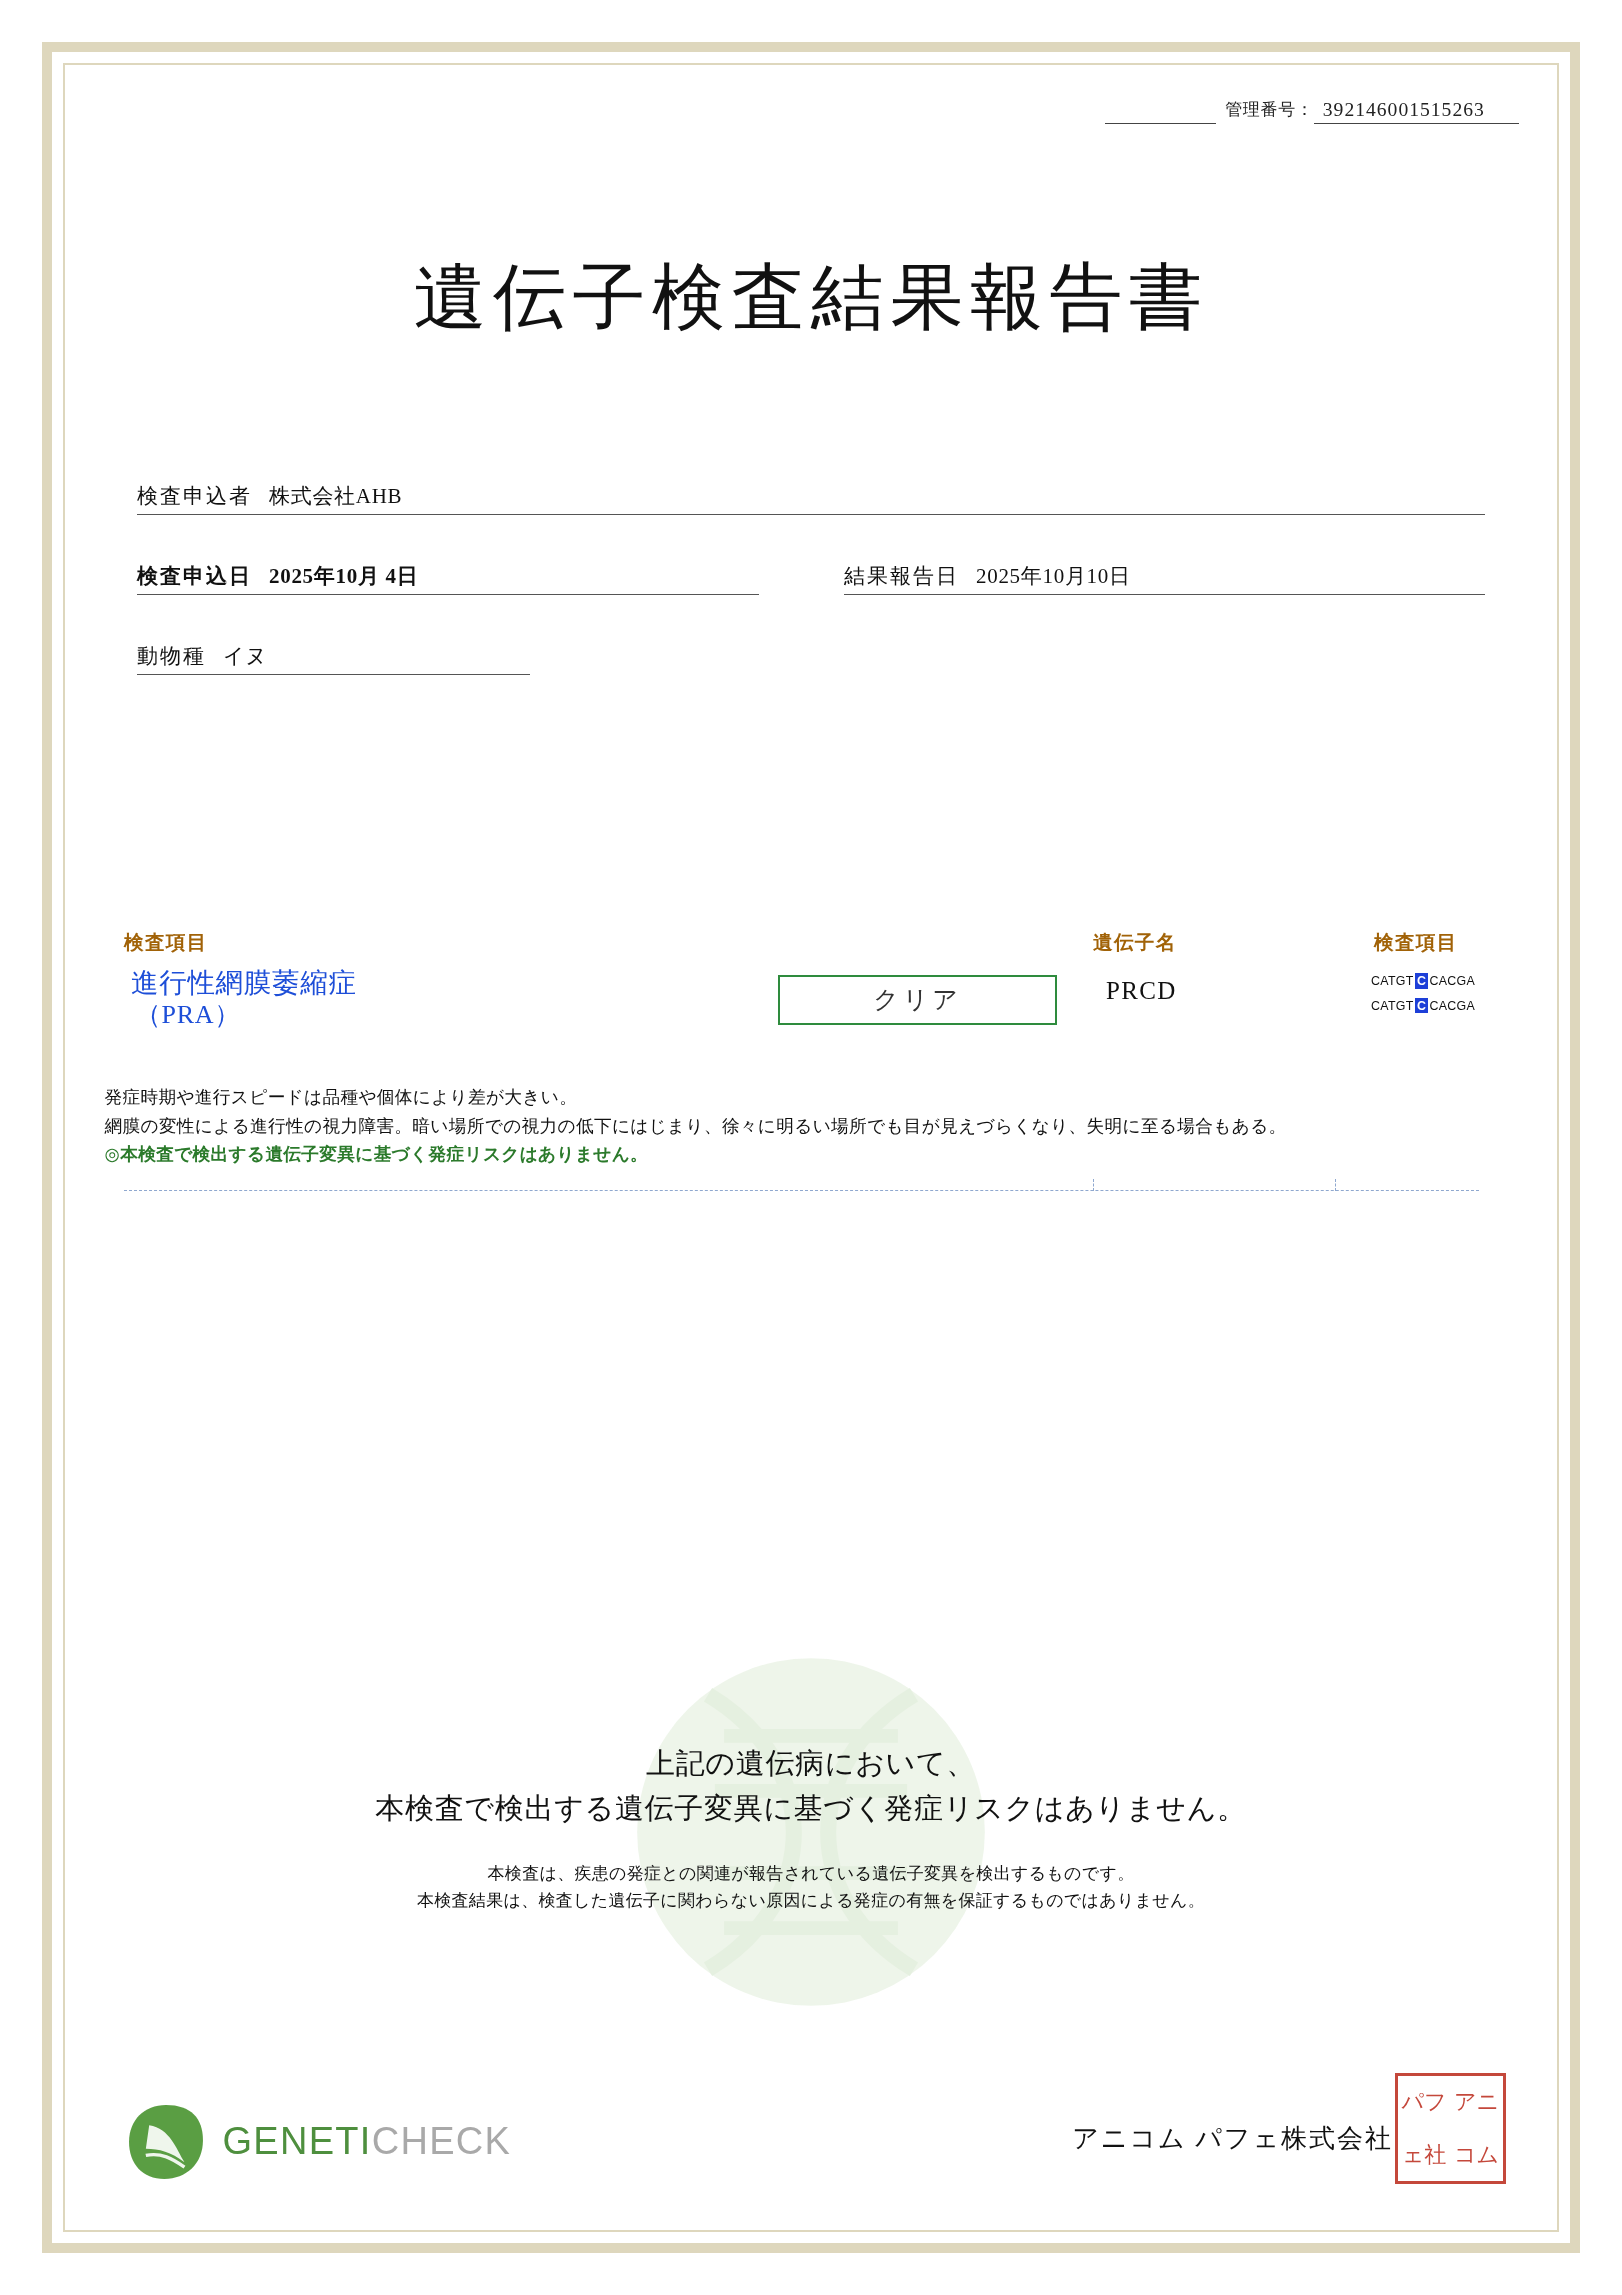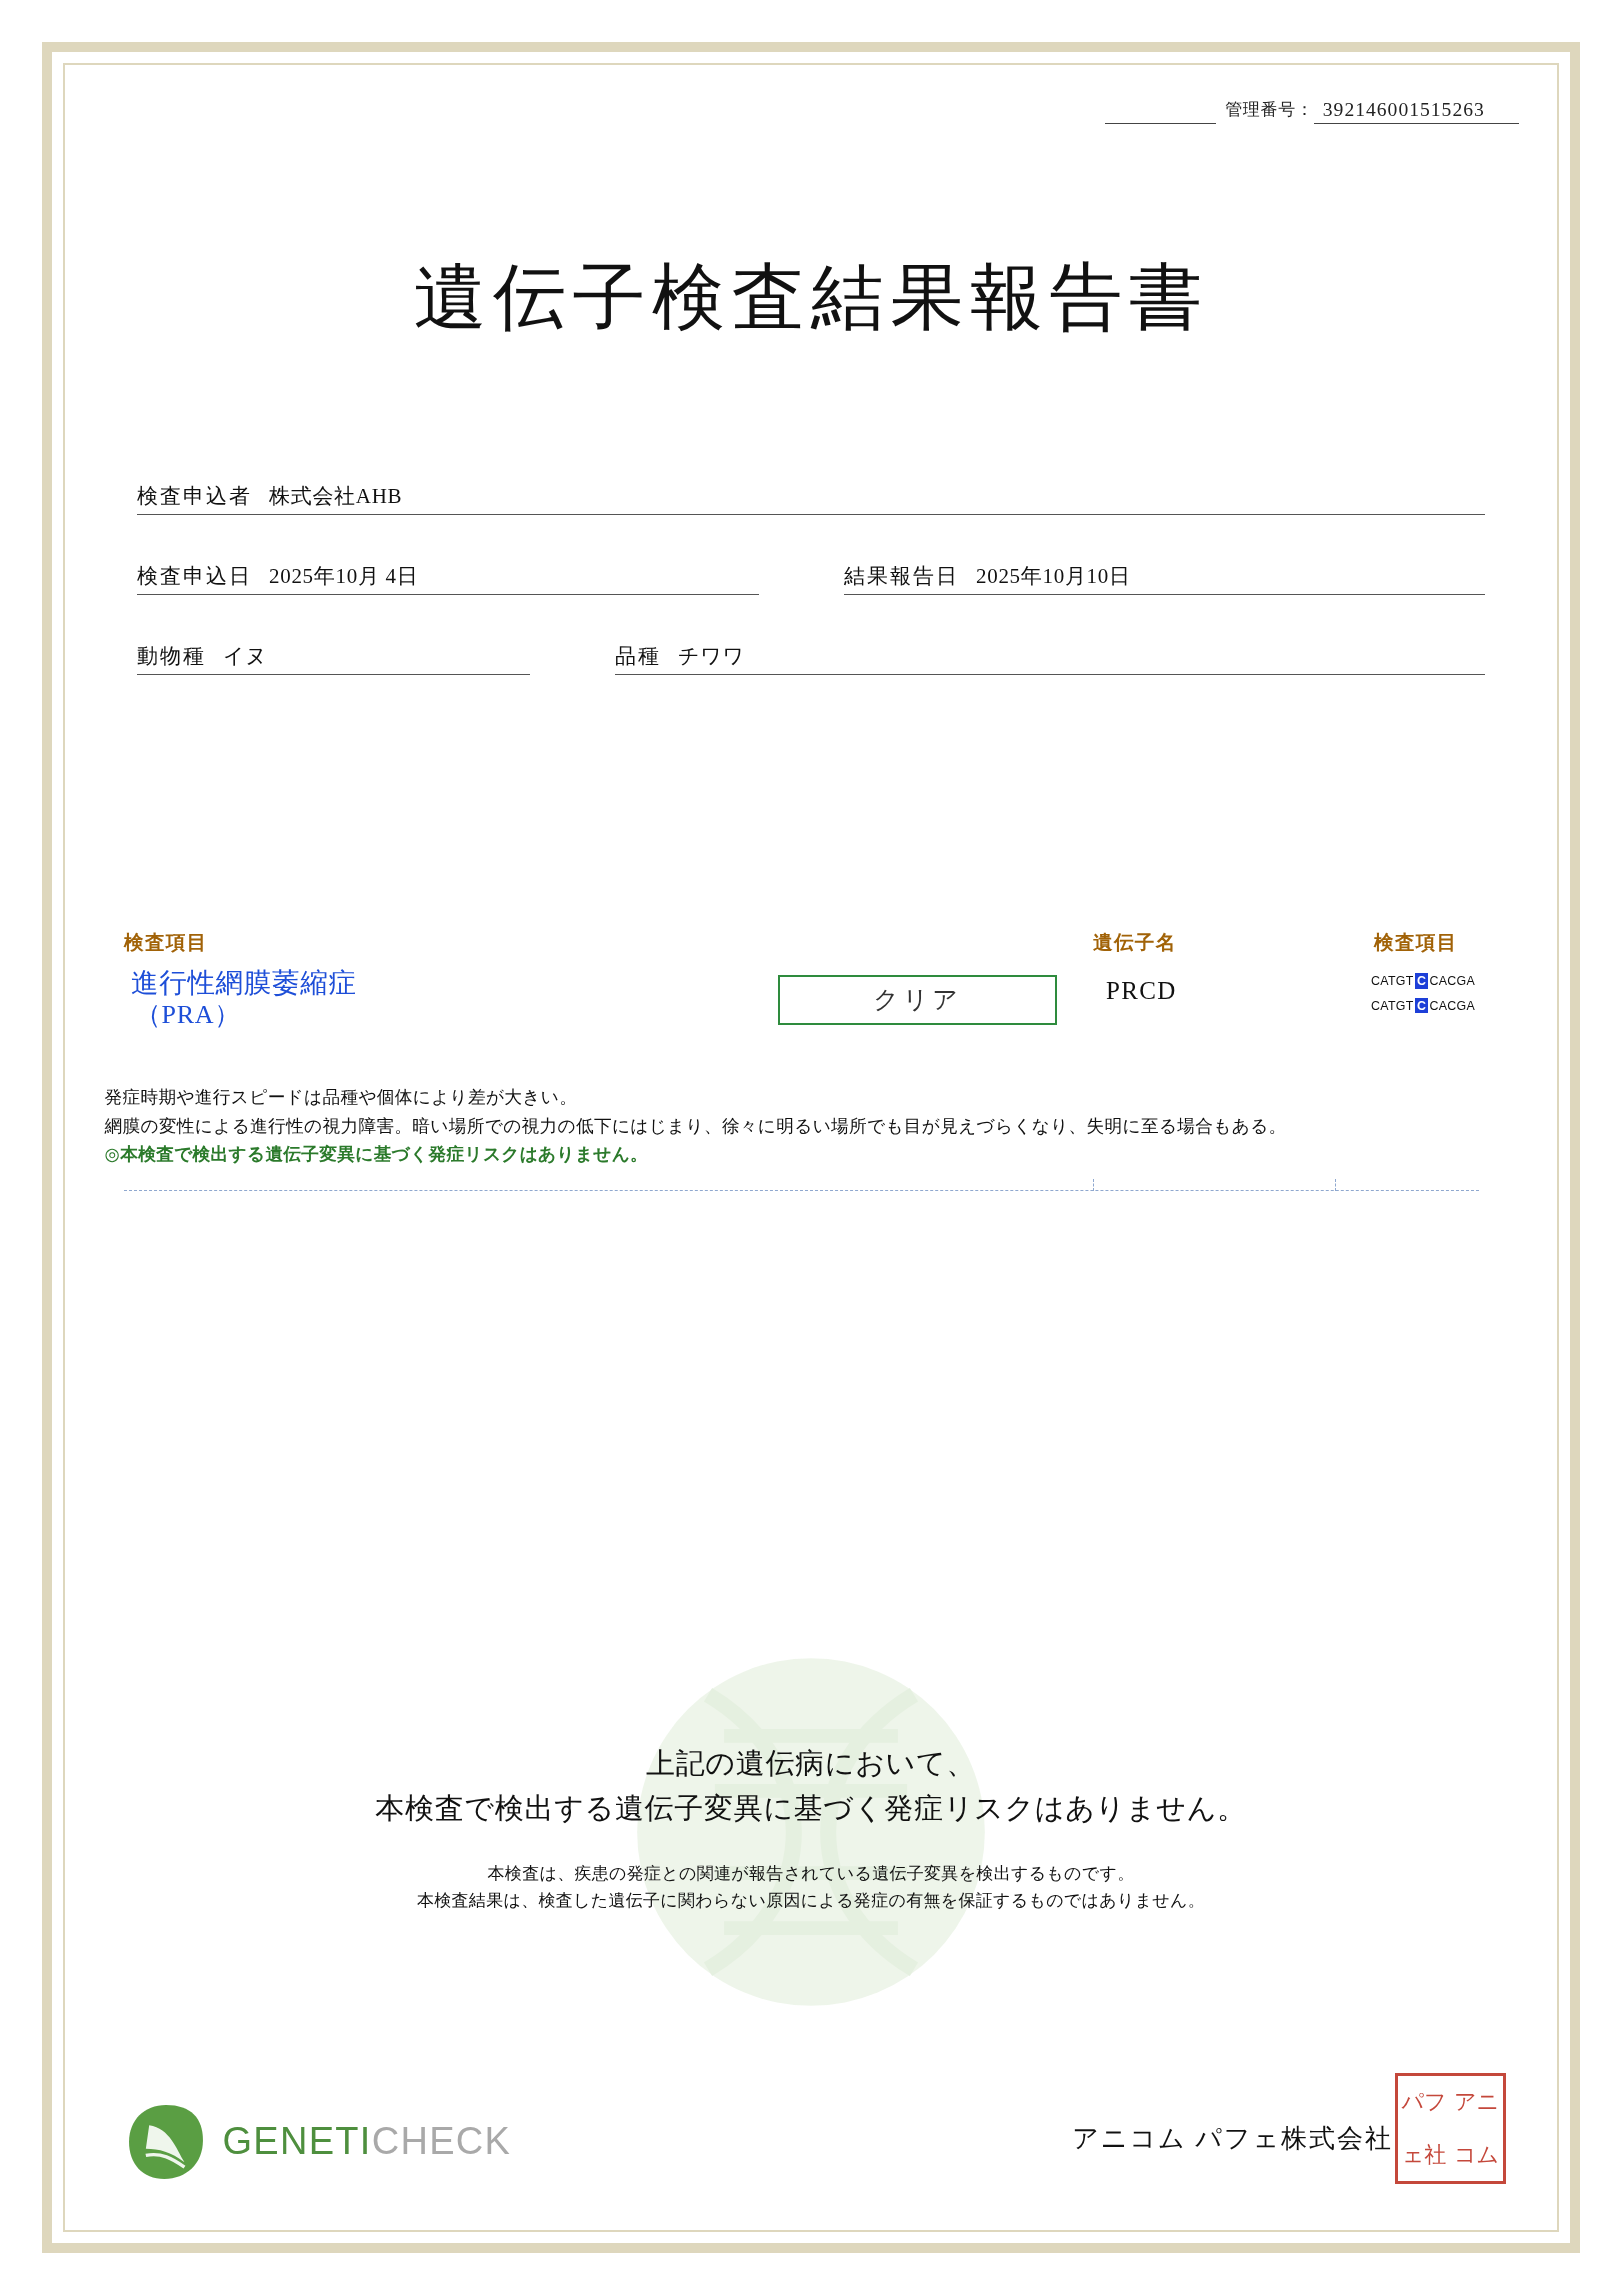--- a/index.html
+++ b/index.html
@@ -125,21 +125,21 @@
   .fvalue {
     font-size: 21px;
     color: #111;
     letter-spacing: 0.7px;
     white-space: nowrap;
     padding-bottom: 3.9px;
     padding-left: 17px;
   }
 
   .f-applicant { width: 1348px; }
-  .f-applydate { width: 622px; }
+  .f-applydate { width: 622px; font-weight: bold; }
   .f-reportdate { width: 641px; margin-left: 85px; }
   .f-species { width: 393px; }
   .f-breed { width: 870px; margin-left: 85px; }
   .f-birth { width: 628px; }
   .f-sex { width: 262px; margin-left: 79px; }
   .f-id { width: 380px; }
 
   
   .test-section {
     position: absolute;
@@ -390,24 +390,20 @@
           <span class="flabel">結果報告日</span>
           <span class="fvalue">2025年10月10日</span>
         </div>
       </div>
 
       <div class="meta-row">
         <div class="field f-species">
           <span class="flabel">動物種</span>
           <span class="fvalue">イヌ</span>
         </div>
-        <div class="field f-breed">
-          <span class="flabel">品種</span>
-          <span class="fvalue">チワワ</span>
-        </div>
       </div>
 
 
     </div>
 
     <div class="test-section">
       <div class="col-heads">
         <div class="col-head ch-item">検査項目</div>
         <div class="col-head ch-gene">遺伝子名</div>
         <div class="col-head ch-seq">検査項目</div>

